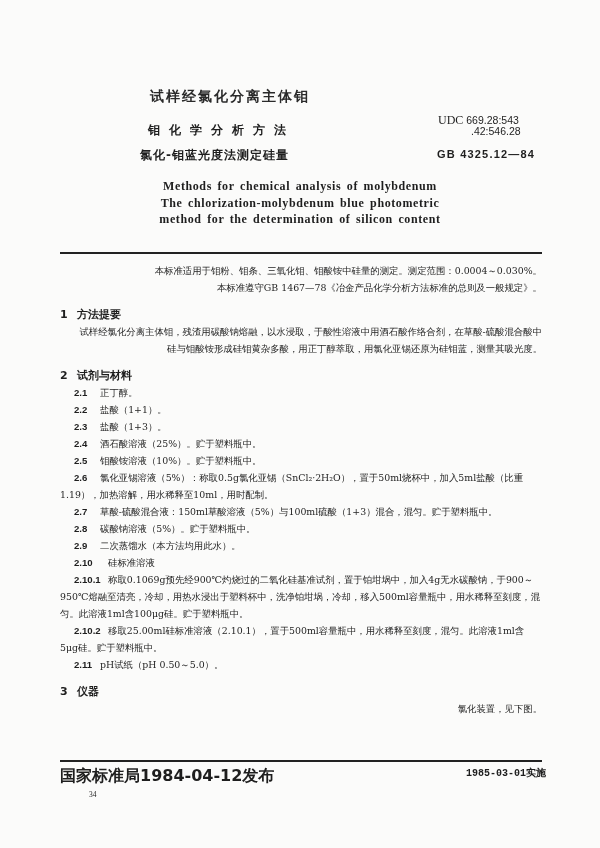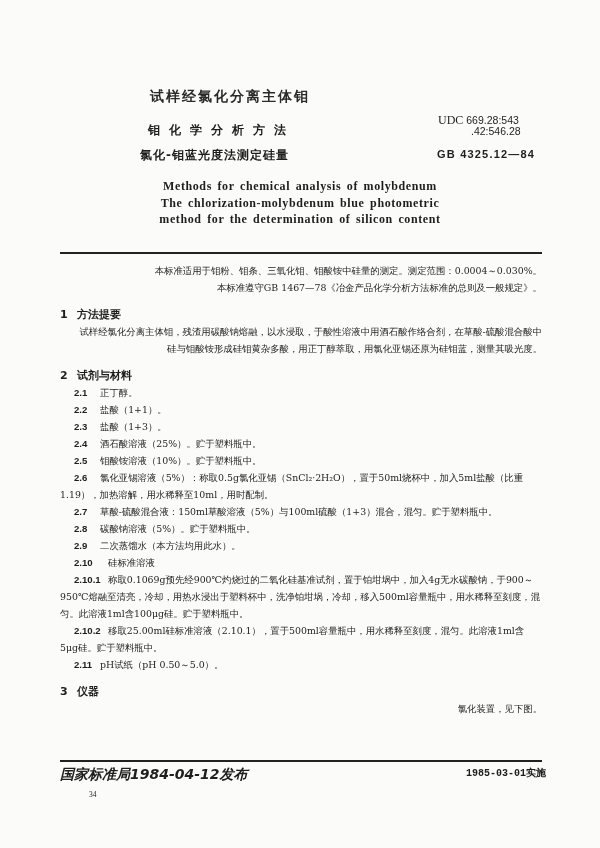--- a/index.html
+++ b/index.html
@@ -19,21 +19,21 @@
   .rule { left: 60px; width: 482px; height: 2px; background: #222; }
   .content { left: 60px; top: 262px; width: 482px; font-size: 9.4px; line-height: 17px; font-family: "DejaVu Serif", serif; }
   .content p { margin: 0; }
   .indent { text-indent: 18px; text-align: right; }
   .sec { font-family: "DejaVu Sans", sans-serif; font-weight: bold; font-size: 11px; margin-top: 10px !important; }
   .sec .num { display: inline-block; width: 17px; }
   .item-wrap { text-indent: 14px; }
   .inum { font-family: "Liberation Sans", sans-serif; font-weight: bold; font-size: 9.6px; display: inline-block; min-width: 22px; margin-right: 4px; text-indent: 0; }
   .inum.wide { min-width: 30px; }
   .footer-rule { top: 760px; }
-  .foot-left { left: 60px; top: 766px; font-size: 14px; font-family: "DejaVu Sans", sans-serif; font-weight: bold; font-style: italic; }
+  .foot-left { left: 60px; top: 766px; font-size: 16px; font-family: "DejaVu Sans", sans-serif; font-weight: bold; }
   .foot-right { right: 54px; top: 766px; font-size: 10px; font-family: Liberation Mono, monospace; font-weight: bold; }
   .pagenum { left: 89px; top: 790px; font-size: 7.5px; font-family: "Liberation Serif", serif; }
 </style>
 </head>
 <body>
 
 <div class="abs national">试样经氯化分离主体钼</div>
 <div class="abs title-cn1">钼化学分析方法</div>
 <div class="abs title-cn2">氯化-钼蓝光度法测定硅量</div>
 

